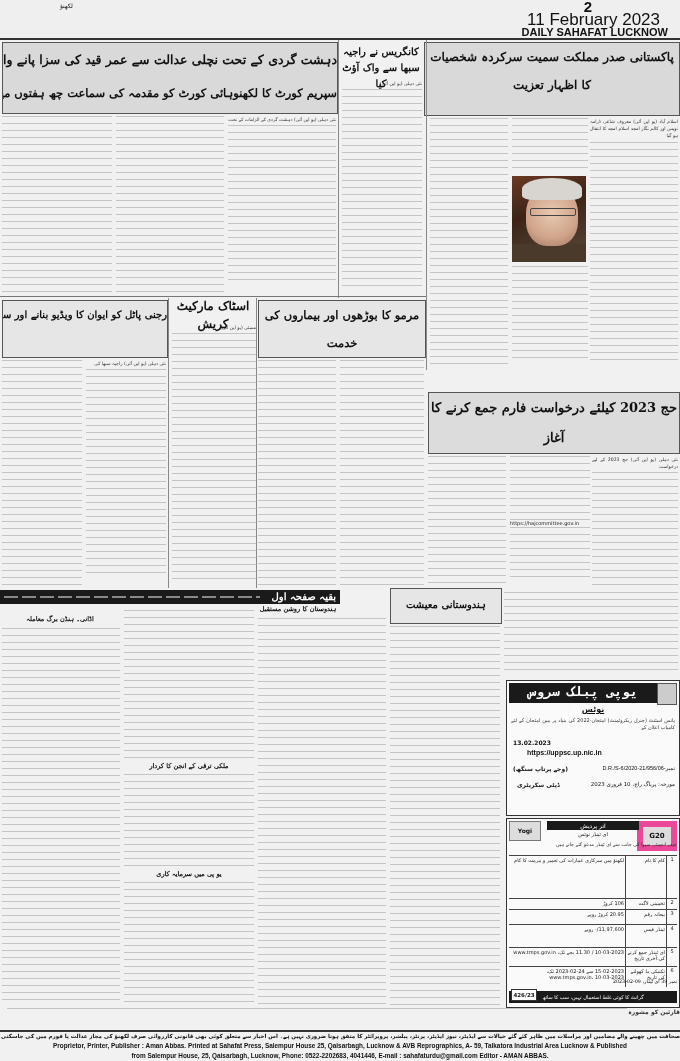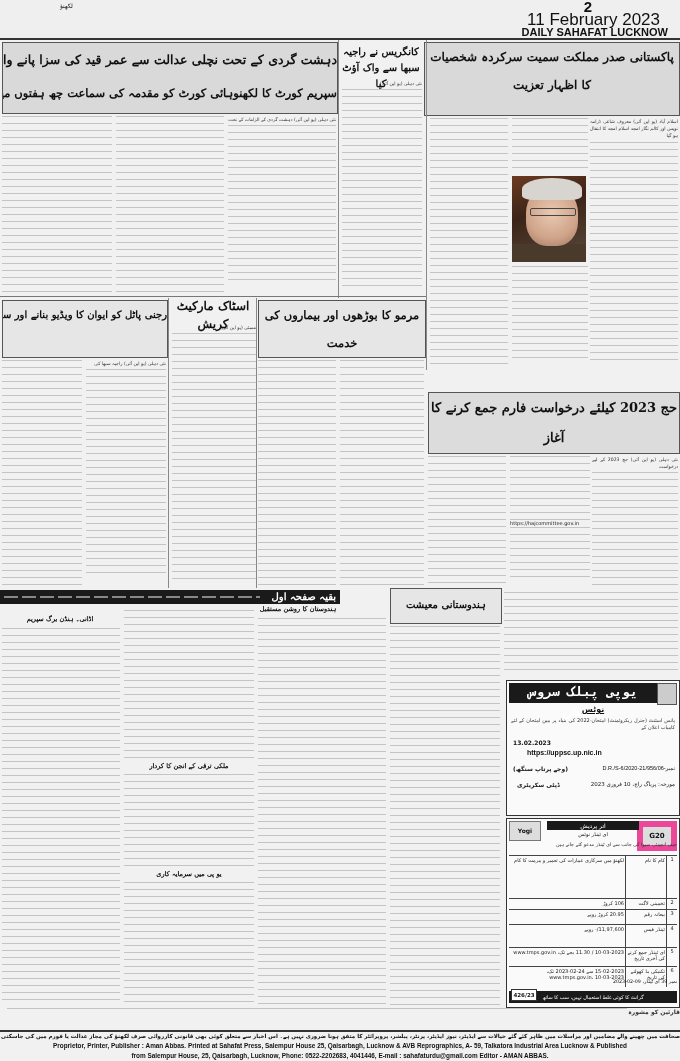--- a/index.html
+++ b/index.html
@@ -120,21 +120,21 @@
   <div style="position:absolute;left:4px;right:80px;top:6px;height:2px;background:repeating-linear-gradient(to right,#888 0,#888 14px,transparent 14px,transparent 18px);"></div>
 </div>
 
 <div class="abs headbox" style="left:390px;top:588px;width:110px;height:34px;background:#e6e6e6;">
   <div style="font-size:10px;line-height:32px;">ہندوستانی معیشت مضبوط: بی جے پی</div>
 </div>
 <div class="abs col-text filler" style="left:504px;top:592px;width:174px;height:84px;"></div>
 <div class="abs col-text filler" style="left:390px;top:626px;width:110px;height:380px;"></div>
 
 <div class="abs subhead" style="left:258px;top:605px;width:80px;font-size:6.5px;">ہندوستان کا روشن مستقبل</div>
-<div class="abs subhead" style="left:2px;top:615px;width:116px;font-size:6.5px;">اڈانی۔ ہنڈن برگ سپریم</div>
+<div class="abs subhead" style="left:2px;top:615px;width:116px;font-size:6.5px;">اڈانی۔ ہنڈن برگ معاملہ</div>
 <div class="abs col-text filler" style="left:258px;top:618px;width:128px;height:388px;"></div>
 <div class="abs col-text filler" style="left:124px;top:610px;width:130px;height:150px;"></div>
 <div class="abs subhead" style="left:124px;top:762px;width:130px;font-size:6.5px;">ملکی ترقی کے انجن کا کردار</div>
 <div class="abs col-text filler" style="left:124px;top:774px;width:130px;height:94px;"></div>
 <div class="abs subhead" style="left:124px;top:870px;width:130px;font-size:6.5px;">یو پی میں سرمایہ کاری</div>
 <div class="abs col-text filler" style="left:124px;top:882px;width:130px;height:124px;"></div>
 <div class="abs col-text filler" style="left:2px;top:628px;width:118px;height:378px;"></div>
 
 <div class="abs ad-box" style="left:506px;top:680px;width:172px;height:134px;">
   <div class="darkbar" style="position:absolute;left:2px;top:2px;width:148px;height:20px;direction:rtl;text-align:center;font-family:Liberation Mono, monospace;font-weight:bold;font-size:13px;line-height:20px;">یوپی پبلک سروس کمیشن</div>

